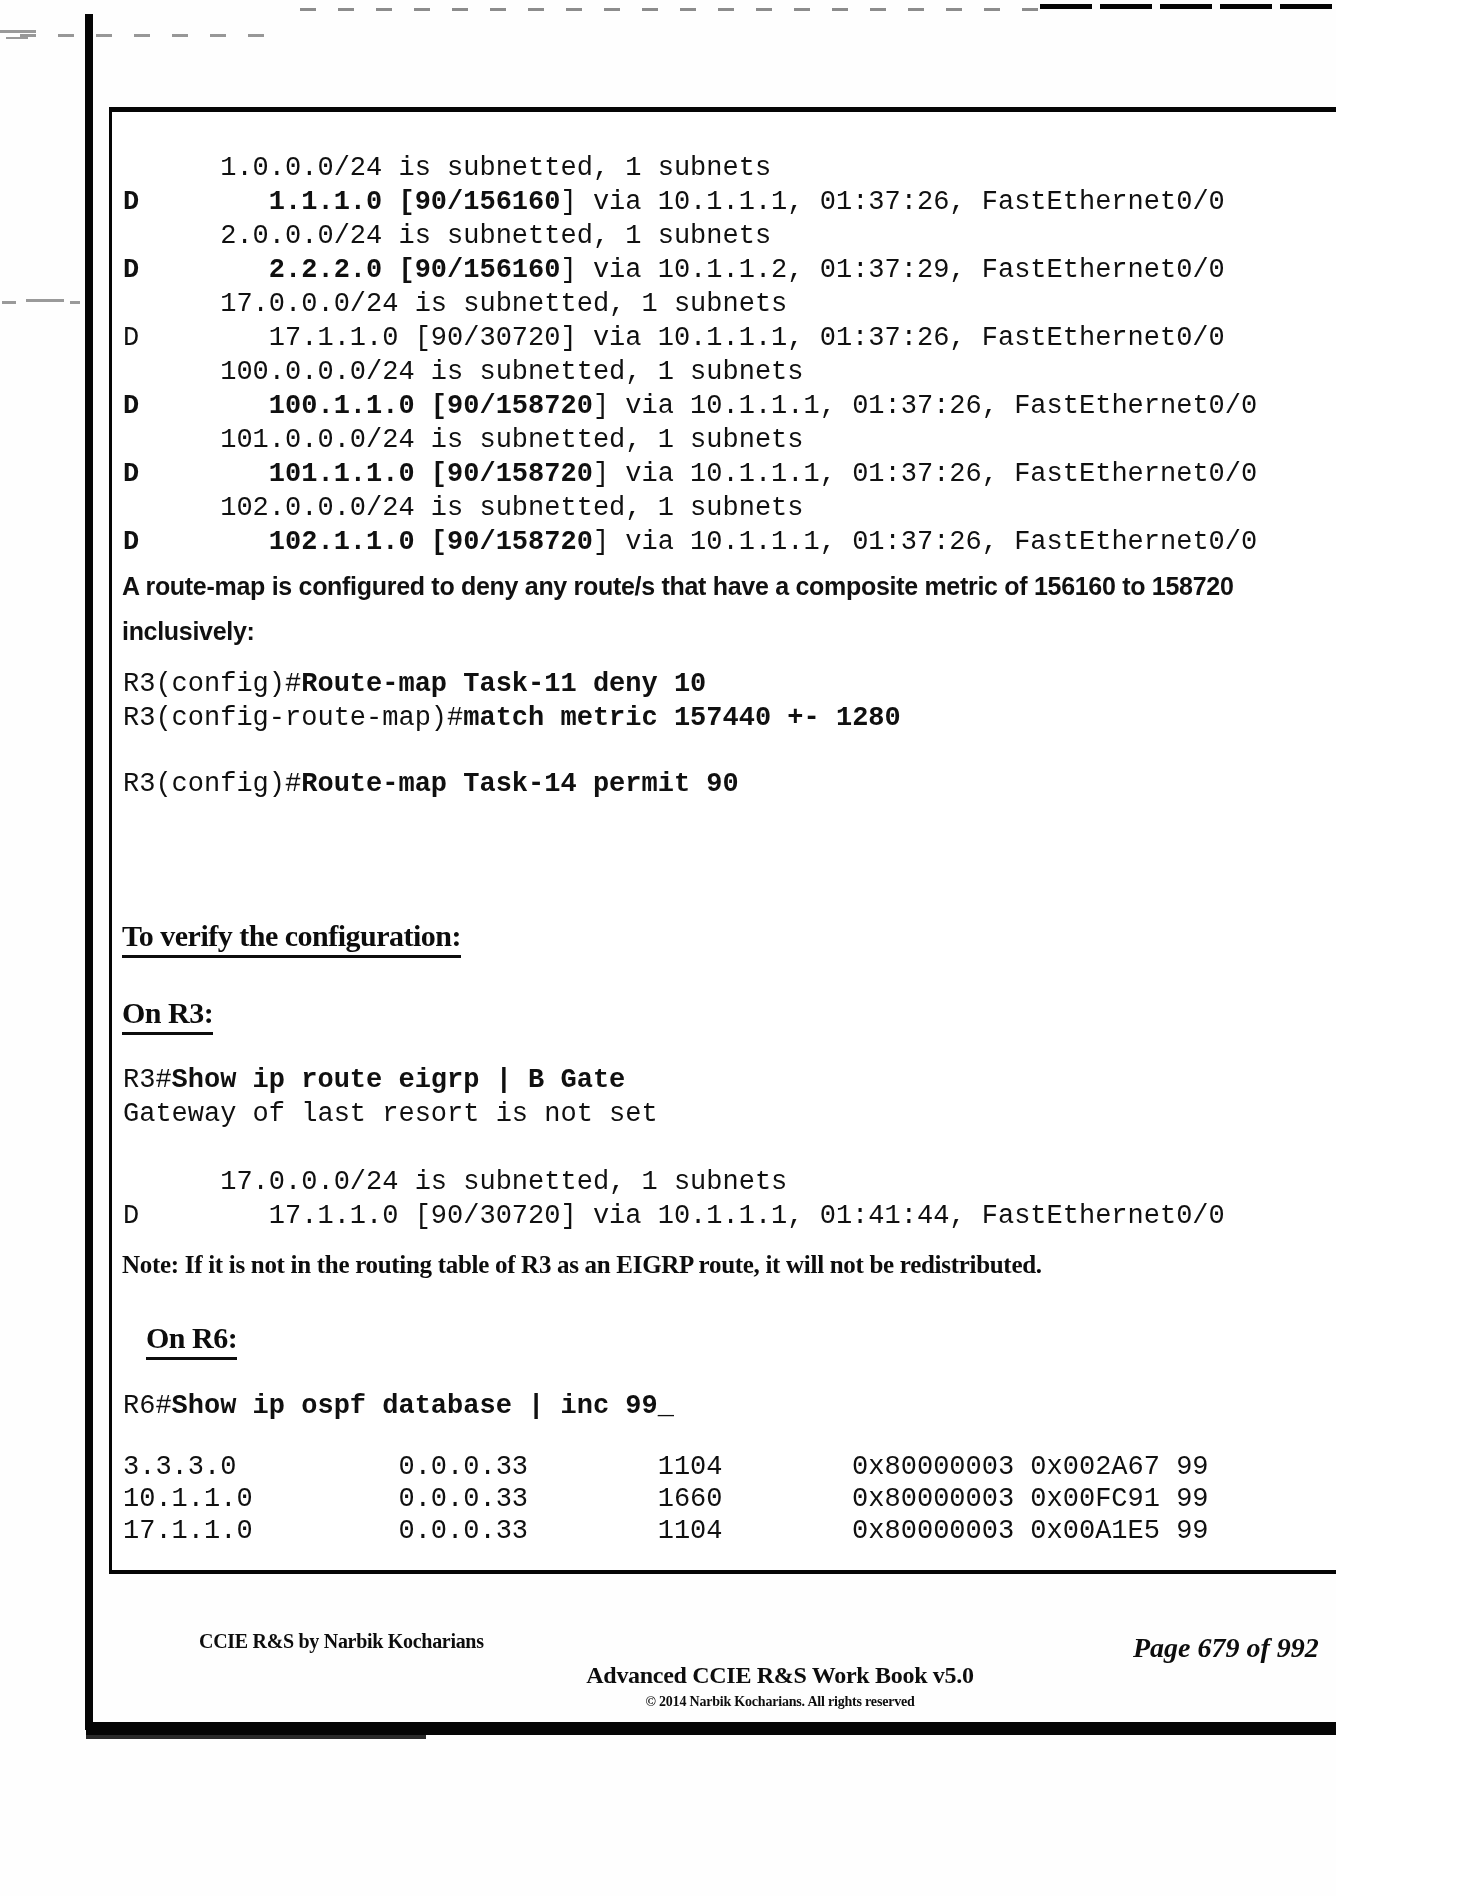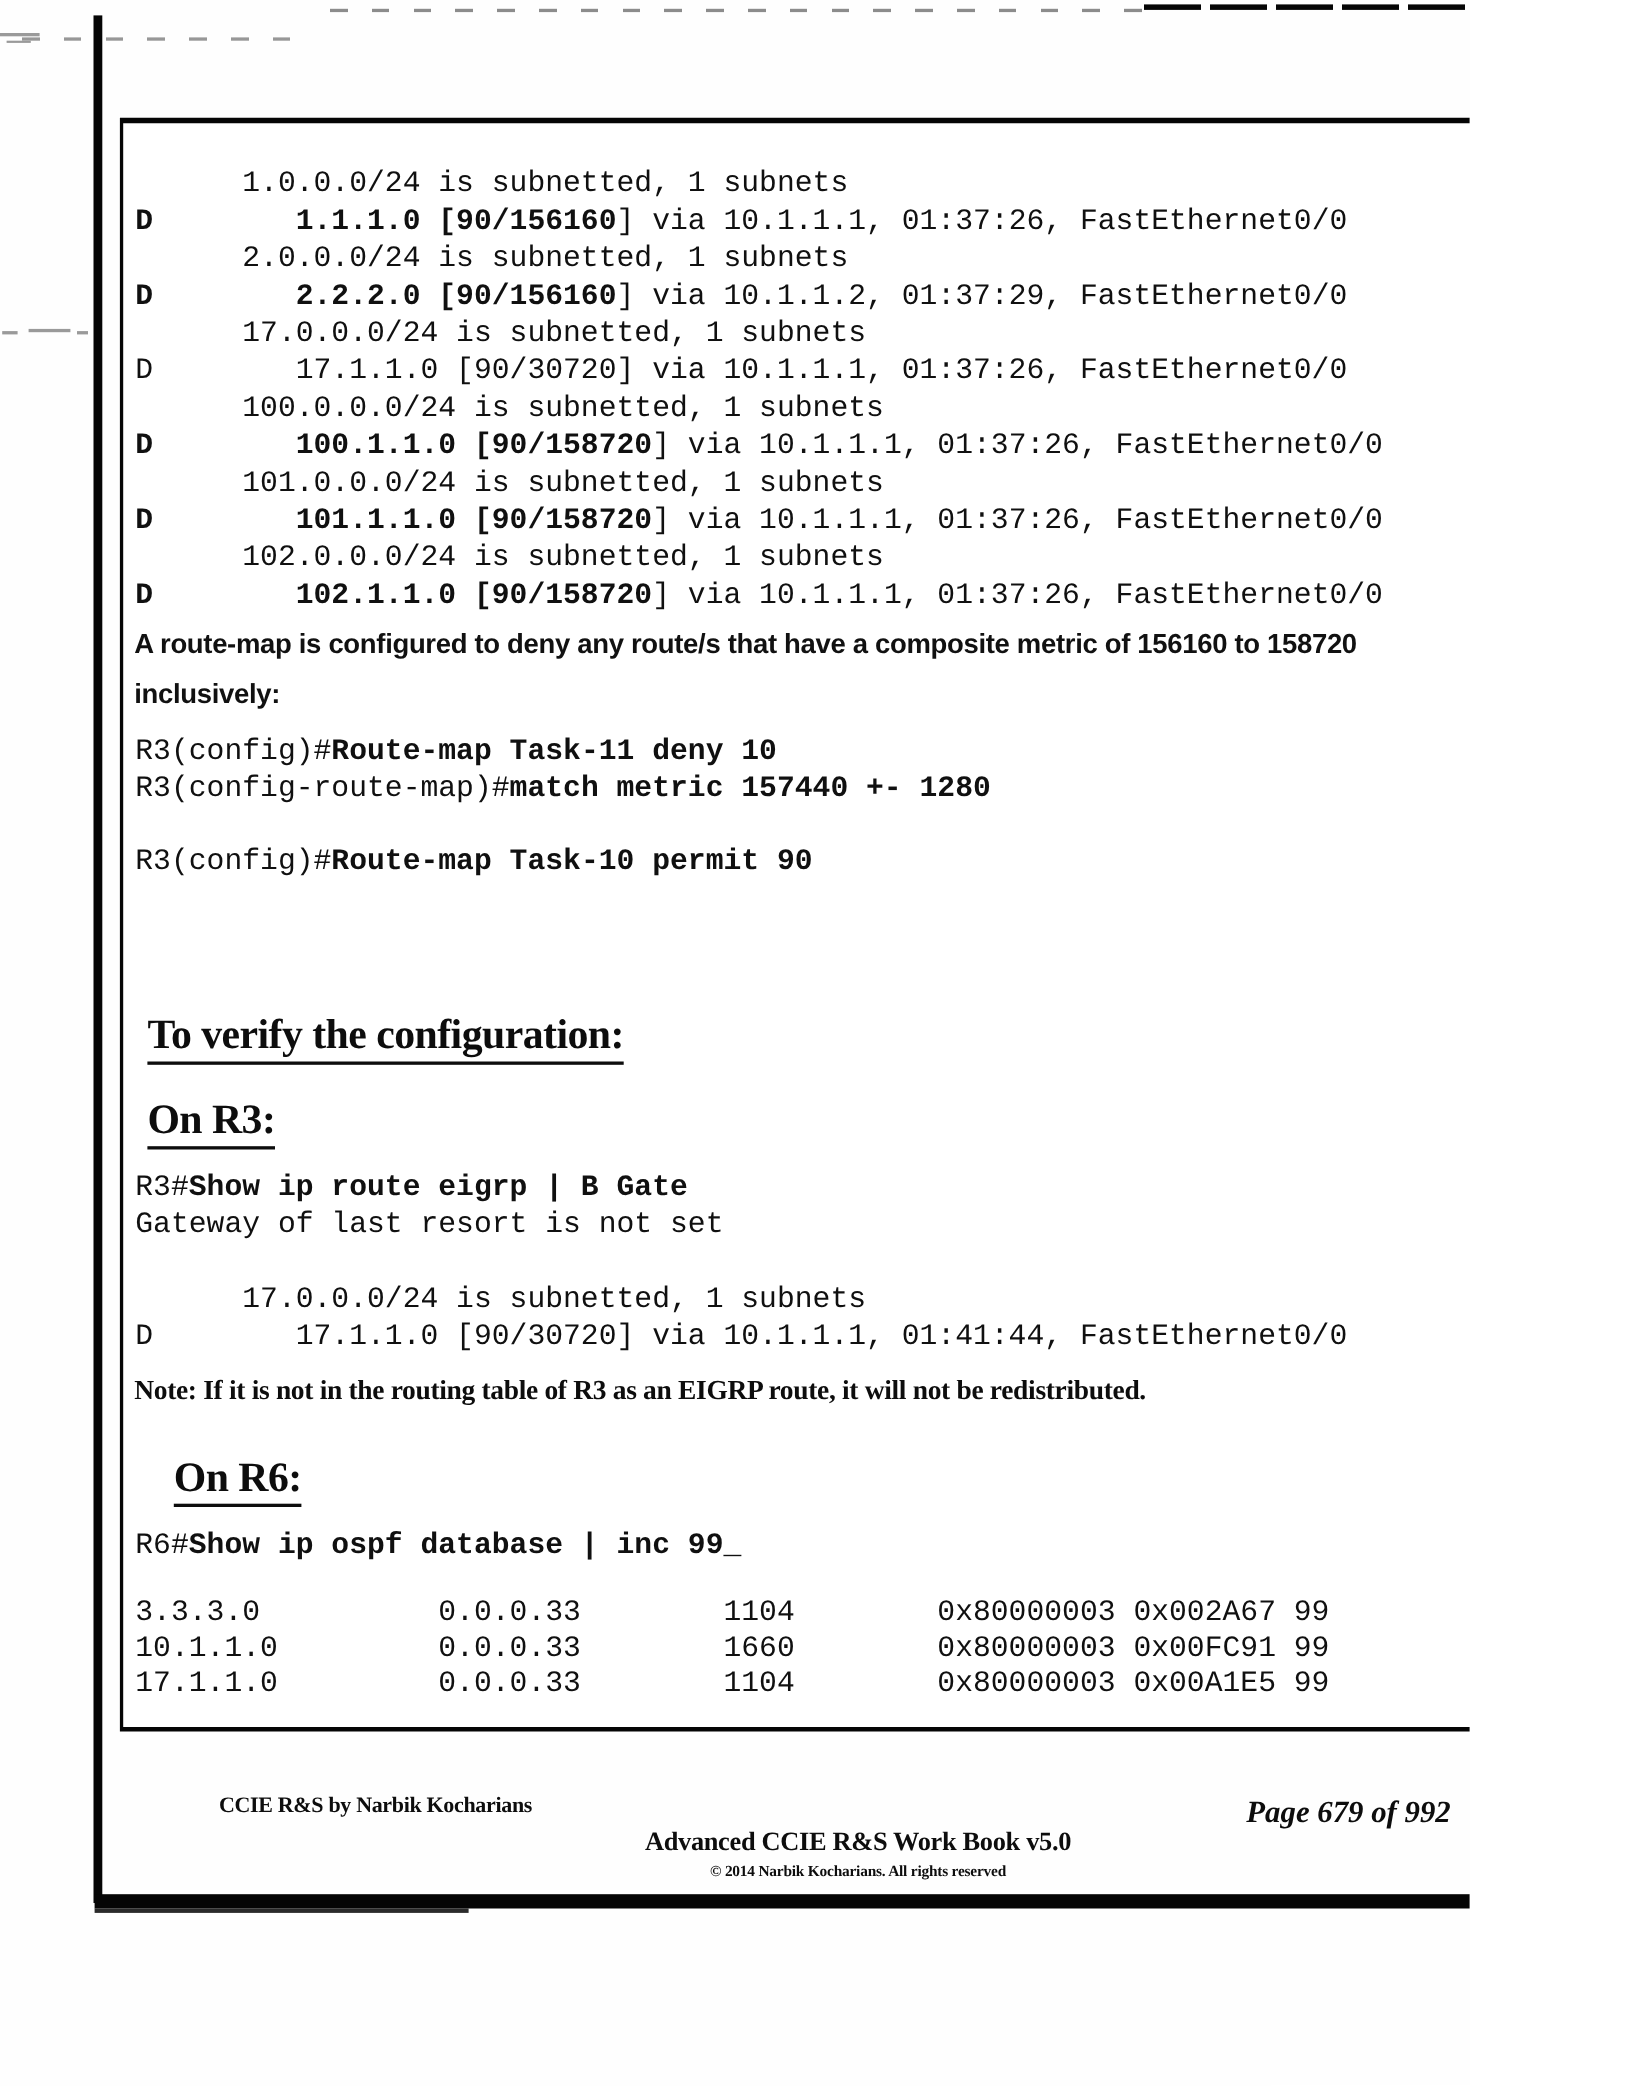--- a/index.html
+++ b/index.html
@@ -34,23 +34,23 @@
     font-family:"Liberation Mono","DejaVu Sans Mono",monospace;
     font-size:27px;line-height:34px;
     white-space:pre;
     color:#101010;
   }
   .cblock.tight{line-height:32px;}
   .cline{white-space:pre;}
   .cb{font-weight:700;}
   
   .heading{
-    position:absolute;left:22px;
+    position:absolute;left:10px;
     font-family:"Liberation Serif",serif;
-    font-weight:700;font-size:38px;letter-spacing:-0.5px;
+    font-weight:700;font-size:30px;letter-spacing:-0.5px;
     white-space:nowrap;
   }
   .heading .ul{border-bottom:3px solid #0d0d0d;padding-bottom:3px;}
   
   .para{
     position:absolute;left:10px;
     font-family:"Liberation Sans",sans-serif;
     font-weight:700;font-size:25px;letter-spacing:-0.3px;
     line-height:45px;color:#111;
     white-space:nowrap;
@@ -95,21 +95,21 @@
 
     <div class="cblock" style="top:39px;"><div class="cline"><span>      1.0.0.0/24 is subnetted, 1 subnets</span></div><div class="cline"><span class="cb">D        1.1.1.0 [90/156160</span><span>] via 10.1.1.1, 01:37:26, FastEthernet0/0</span></div><div class="cline"><span>      2.0.0.0/24 is subnetted, 1 subnets</span></div><div class="cline"><span class="cb">D        2.2.2.0 [90/156160</span><span>] via 10.1.1.2, 01:37:29, FastEthernet0/0</span></div><div class="cline"><span>      17.0.0.0/24 is subnetted, 1 subnets</span></div><div class="cline"><span>D        17.1.1.0 [90/30720] via 10.1.1.1, 01:37:26, FastEthernet0/0</span></div><div class="cline"><span>      100.0.0.0/24 is subnetted, 1 subnets</span></div><div class="cline"><span class="cb">D        100.1.1.0 [90/158720</span><span>] via 10.1.1.1, 01:37:26, FastEthernet0/0</span></div><div class="cline"><span>      101.0.0.0/24 is subnetted, 1 subnets</span></div><div class="cline"><span class="cb">D        101.1.1.0 [90/158720</span><span>] via 10.1.1.1, 01:37:26, FastEthernet0/0</span></div><div class="cline"><span>      102.0.0.0/24 is subnetted, 1 subnets</span></div><div class="cline"><span class="cb">D        102.1.1.0 [90/158720</span><span>] via 10.1.1.1, 01:37:26, FastEthernet0/0</span></div></div>
 
     <div class="para" style="top:452px;">
       <div>A route-map is configured to deny any route/s that have a composite metric of 156160 to 158720</div>
       <div>inclusively:</div>
     </div>
 
     <div class="cblock" style="top:555px;"><div class="cline"><span>R3(config)#</span><span class="cb">Route-map Task-11 deny 10</span></div><div class="cline"><span>R3(config-route-map)#</span><span class="cb">match metric 157440 +- 1280</span></div></div>
 
-    <div class="cblock" style="top:655px;"><div class="cline"><span>R3(config)#</span><span class="cb">Route-map Task-10 permit 90</span></div></div>
+    <div class="cblock" style="top:655px;"><div class="cline"><span>R3(config)#</span><span class="cb">Route-map Task-14 permit 90</span></div></div>
 
 
     <div class="heading" style="top:807px;">
       <span class="ul">To verify the configuration:</span>
     </div>
 
     <div class="heading" style="top:884px;">
       <span class="ul">On R3:</span>
     </div>
 

